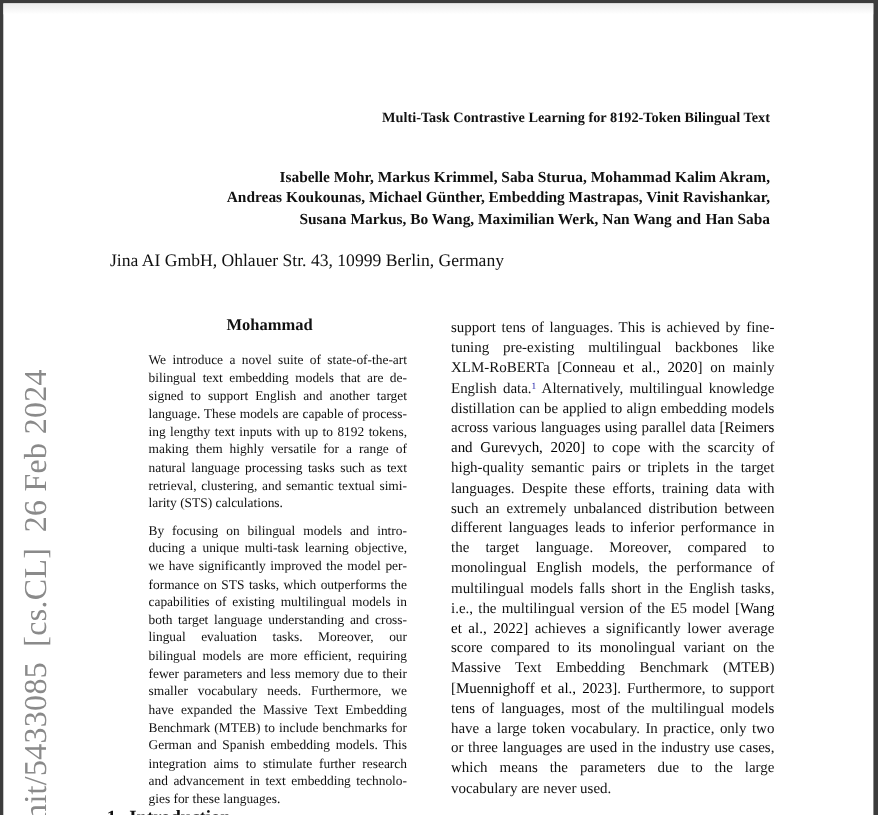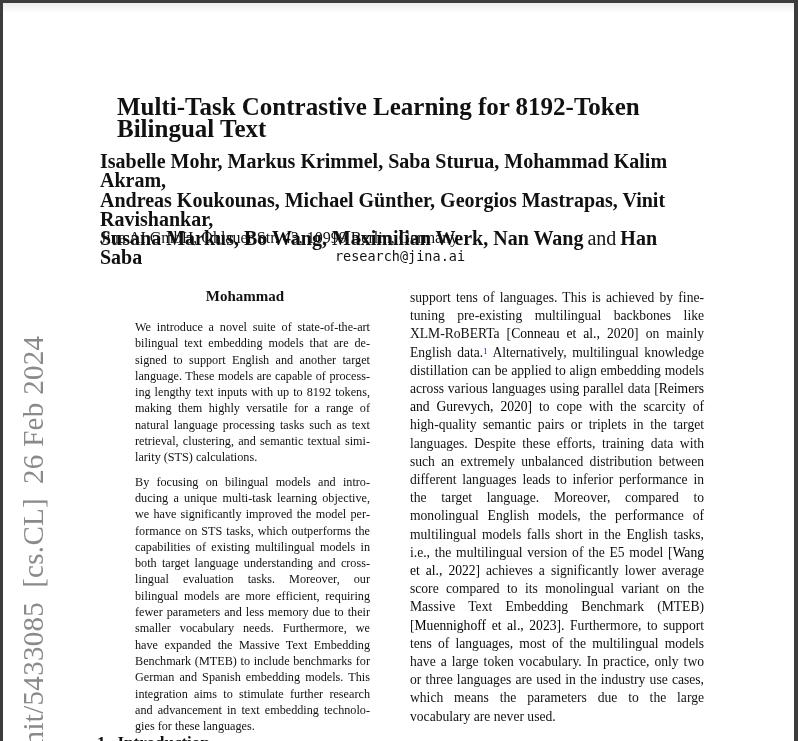--- a/index.html
+++ b/index.html
@@ -40,39 +40,39 @@
       transform-origin: 0 0;
       transform: rotate(-90deg);
       white-space: nowrap;
       font-size: 29px;
       color: #8a8a8a;
       letter-spacing: 0.3px;
     }
     .arxiv-stamp span { margin-right: 14px; }
     .title {
       position: absolute;
-      left: 114px;
+      left: 97px;
       top: 93px;
       width: 600px;
-      text-align: left;
+      text-align: right;
       font-weight: bold;
-      font-size: 25px;
+      font-size: 13px;
       line-height: 22px;
     }
     .authors {
       position: absolute;
       left: 97px;
       top: 149px;
       width: 600px;
-      text-align: left;
+      text-align: right;
       font-weight: bold;
-      font-size: 20px;
+      font-size: 14px;
       line-height: 19.3px;
     }
-    .authors .and { font-weight: normal; margin: 0 4px; }
+    .authors .and { font-weight: bold; margin: 0 4px; }
     .affil {
       position: absolute;
       left: 97px;
       top: 225px;
       width: 600px;
       text-align: left;
       font-size: 16px;
       line-height: 19px;
     }
     .email {
@@ -135,26 +135,25 @@
     <div class="arxiv-stamp">
       <span>ubmit/5433085</span><span>[cs.CL]</span><span>26 Feb 2024</span>
     </div>
 
     <div class="title">
       <div>Multi-Task Contrastive Learning for 8192-Token Bilingual Text</div>
     </div>
 
     <div class="authors">
       <div>Isabelle Mohr, Markus Krimmel, Saba Sturua, Mohammad Kalim Akram,</div>
-      <div>Andreas Koukounas, Michael Günther, Georgios Mastrapas, Vinit Ravishankar,</div>
+      <div>Andreas Koukounas, Michael Günther, Embedding Mastrapas, Vinit Ravishankar,</div>
       <div><span>Susana Markus, Bo Wang, Maximilian Werk, Nan Wang</span><span class="and">and</span><span>Han Saba</span></div>
     </div>
 
     <div class="affil">Jina AI GmbH, Ohlauer Str. 43, 10999 Berlin, Germany</div>
-    <div class="email">research@jina.ai</div>
 
     <div class="abstract-heading">Mohammad</div>
     <div class="abstract">
       <p>We introduce a novel suite of state-of-the-art bilingual text embedding models that are de­signed to support English and another target language. These models are capable of process­ing lengthy text inputs with up to 8192 tokens, making them highly versatile for a range of natural language processing tasks such as text retrieval, clustering, and semantic textual simi­larity (STS) calculations.</p>
       <p>By focusing on bilingual models and intro­ducing a unique multi-task learning objective, we have significantly improved the model per­formance on STS tasks, which outperforms the capabilities of existing multilingual mod­els in both target language understanding and cross-lingual evaluation tasks. Moreover, our bilingual models are more efficient, requiring fewer parameters and less memory due to their smaller vocabulary needs. Furthermore, we have expanded the Massive Text Embedding Benchmark (MTEB) to include benchmarks for German and Spanish embedding models. This integration aims to stimulate further research and advancement in text embedding technolo­gies for these languages.</p>
     </div>
 
     <div class="intro-heading">
       <span class="num">1</span><span>Introduction</span>
     </div>

